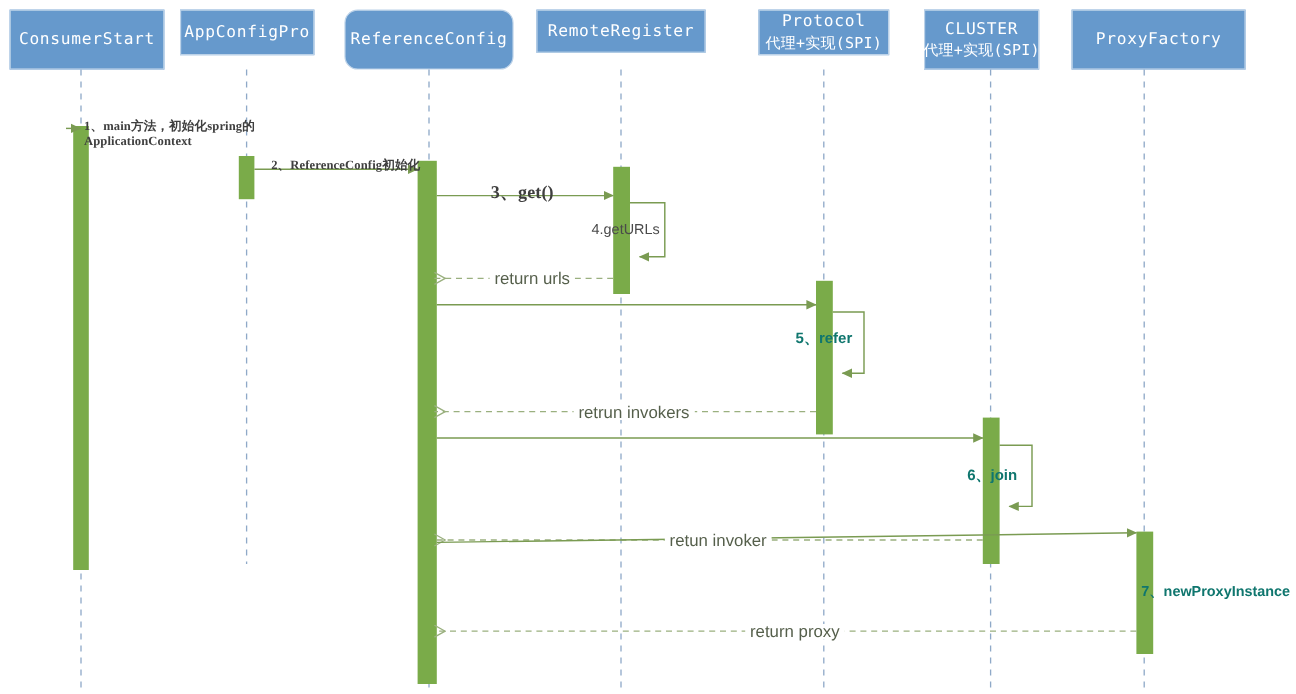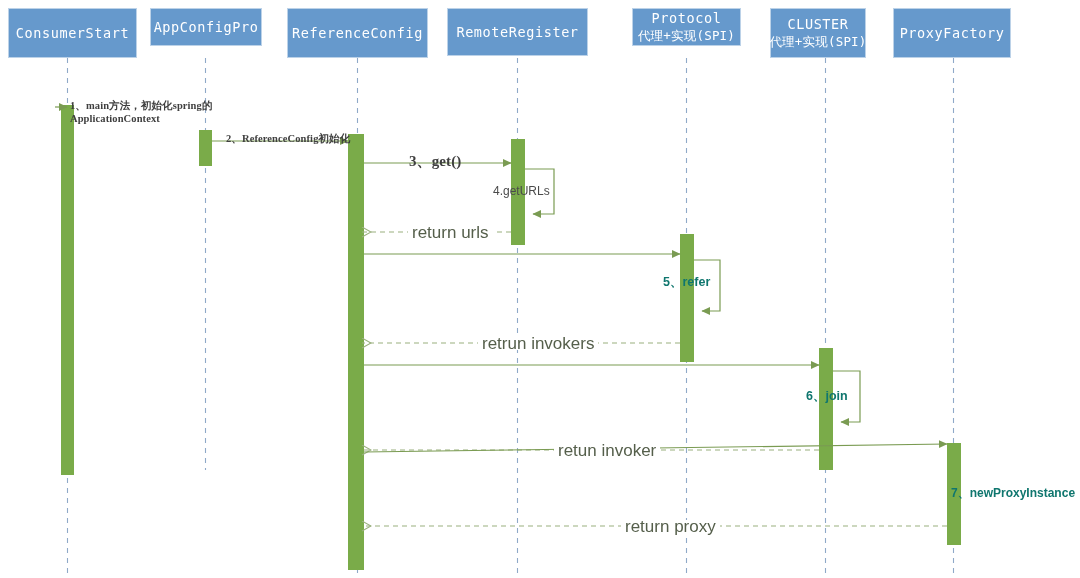--- a/index.html
+++ b/index.html
@@ -50,21 +50,21 @@
     font-size: 10.5px;
     font-weight: bold;
     white-space: nowrap;
     line-height: 13px;
     letter-spacing: 0.1px;
   }
   .ret-label {
     position: absolute;
     color: #555f4b;
     font-family: "Liberation Sans", sans-serif;
-    font-size: 17px;
+    font-size: 14px;
     font-weight: normal;
     white-space: nowrap;
     background: #ffffff;
     padding: 0 4px;
     line-height: 13px;
   }
   .self-label {
     position: absolute;
     color: #0f766e;
     font-family: "Liberation Sans", sans-serif;
@@ -80,39 +80,39 @@
 <div id="canvas">
 
   <div class="participant-box" style="left:8px;  top:8px;  width:129px; height:50px;">
     <div>ConsumerStart</div>
   </div>
 
   <div class="participant-box" style="left:150px; top:8px; width:112px; height:38px;">
     <div>AppConfigPro</div>
   </div>
 
-  <div class="participant-box" style="left:287px; top:8px; width:141px; height:50px;">
+  <div class="participant-box" style="left:287px; top:8px; width:141px; height:50px;border-radius:11px;">
     <div>ReferenceConfig</div>
   </div>
 
-  <div class="participant-box" style="left:447px; top:8px; width:141px; height:48px;">
+  <div class="participant-box" style="left:447px; top:8px; width:141px; height:36px;">
     <div>RemoteRegister</div>
   </div>
 
   <div class="participant-box" style="left:632px; top:8px; width:109px; height:38px;">
     <div>Protocol</div>
     <div class="ln2">代理+实现(SPI)</div>
   </div>
 
   <div class="participant-box" style="left:770px; top:8px; width:96px; height:50px;">
     <div>CLUSTER</div>
     <div class="ln2">代理+实现(SPI)</div>
   </div>
 
-  <div class="participant-box" style="left:893px; top:8px; width:118px; height:50px;">
+  <div class="participant-box" style="left:893px; top:8px; width:145px; height:50px;">
     <div>ProxyFactory</div>
   </div>
 
   <svg class="layer" viewBox="0 0 1080 578">
     <defs>
       <marker id="ah-solid" markerWidth="9" markerHeight="9" refX="8" refY="4.5" orient="auto" markerUnits="userSpaceOnUse">
         <path d="M0,0.6 L8.6,4.5 L0,8.4 z" fill="#7a9b52"></path>
       </marker>
       <marker id="ah-solid-left" markerWidth="9" markerHeight="9" refX="8" refY="4.5" orient="auto" markerUnits="userSpaceOnUse">
         <path d="M0,0.6 L8.6,4.5 L0,8.4 z" fill="#7a9b52"></path>

